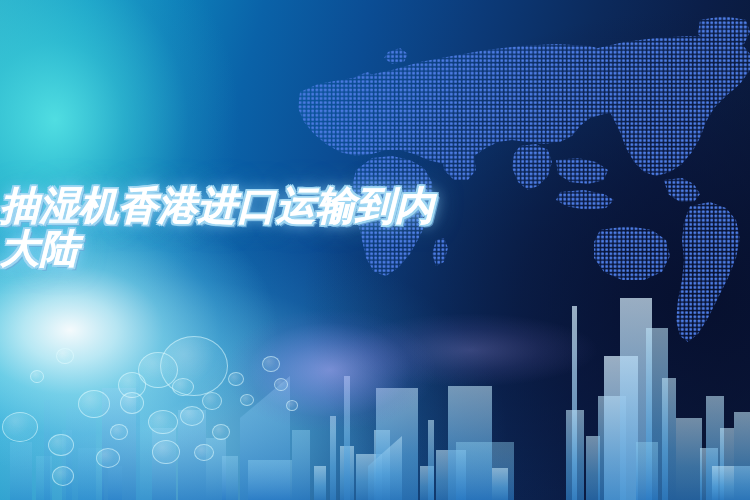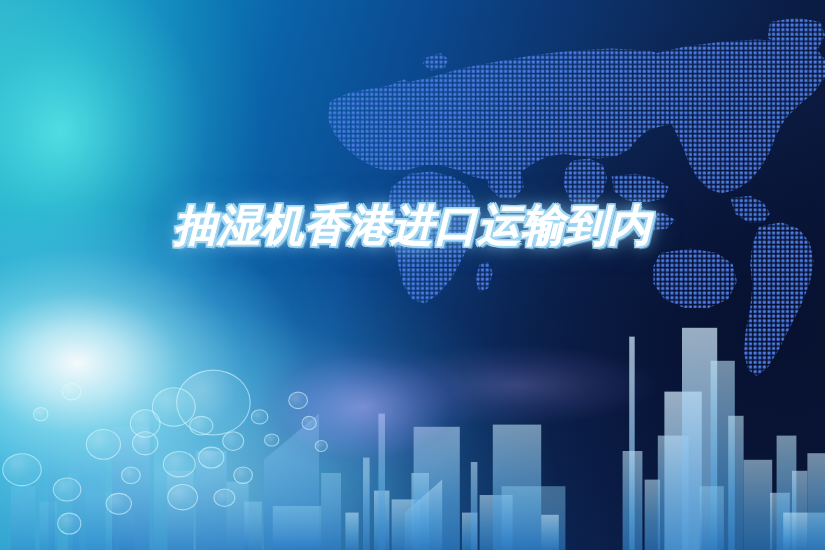--- a/index.html
+++ b/index.html
@@ -135,21 +135,21 @@
     pointer-events: none;
   }
   #skyline svg { display: block; width: 750px; height: 230px; }
 
   
   #headline {
     position: absolute;
     left: 0;
     right: 0;
     top: 184px;
-    text-align: center;
+    text-align: left;
     z-index: 40;
     pointer-events: none;
   }
   .headline-line {
     display: block;
     font-family: "Liberation Sans", "DejaVu Sans", sans-serif;
     font-weight: 700;
     font-style: italic;
     font-size: 39px;
     line-height: 43px;
@@ -382,15 +382,16 @@
     <div class="bubble" style="left:274px; top:378px; width:12px; height:11px;"></div>
     <div class="bubble" style="left:286px; top:400px; width:10px; height:9px;"></div>
     <div class="bubble" style="left:56px;  top:348px; width:16px; height:14px;"></div>
     <div class="bubble" style="left:30px;  top:370px; width:12px; height:11px;"></div>
     <div class="bubble" style="left:194px; top:444px; width:18px; height:15px;"></div>
     <div class="bubble" style="left:110px; top:424px; width:16px; height:14px;"></div>
   </div>
 
   <div id="headline">
     <span class="headline-line">抽湿机香港进口运输到内</span>
+    <span class="headline-line">大陆</span>
   </div>
 
 </div>
 
 </body></html>

